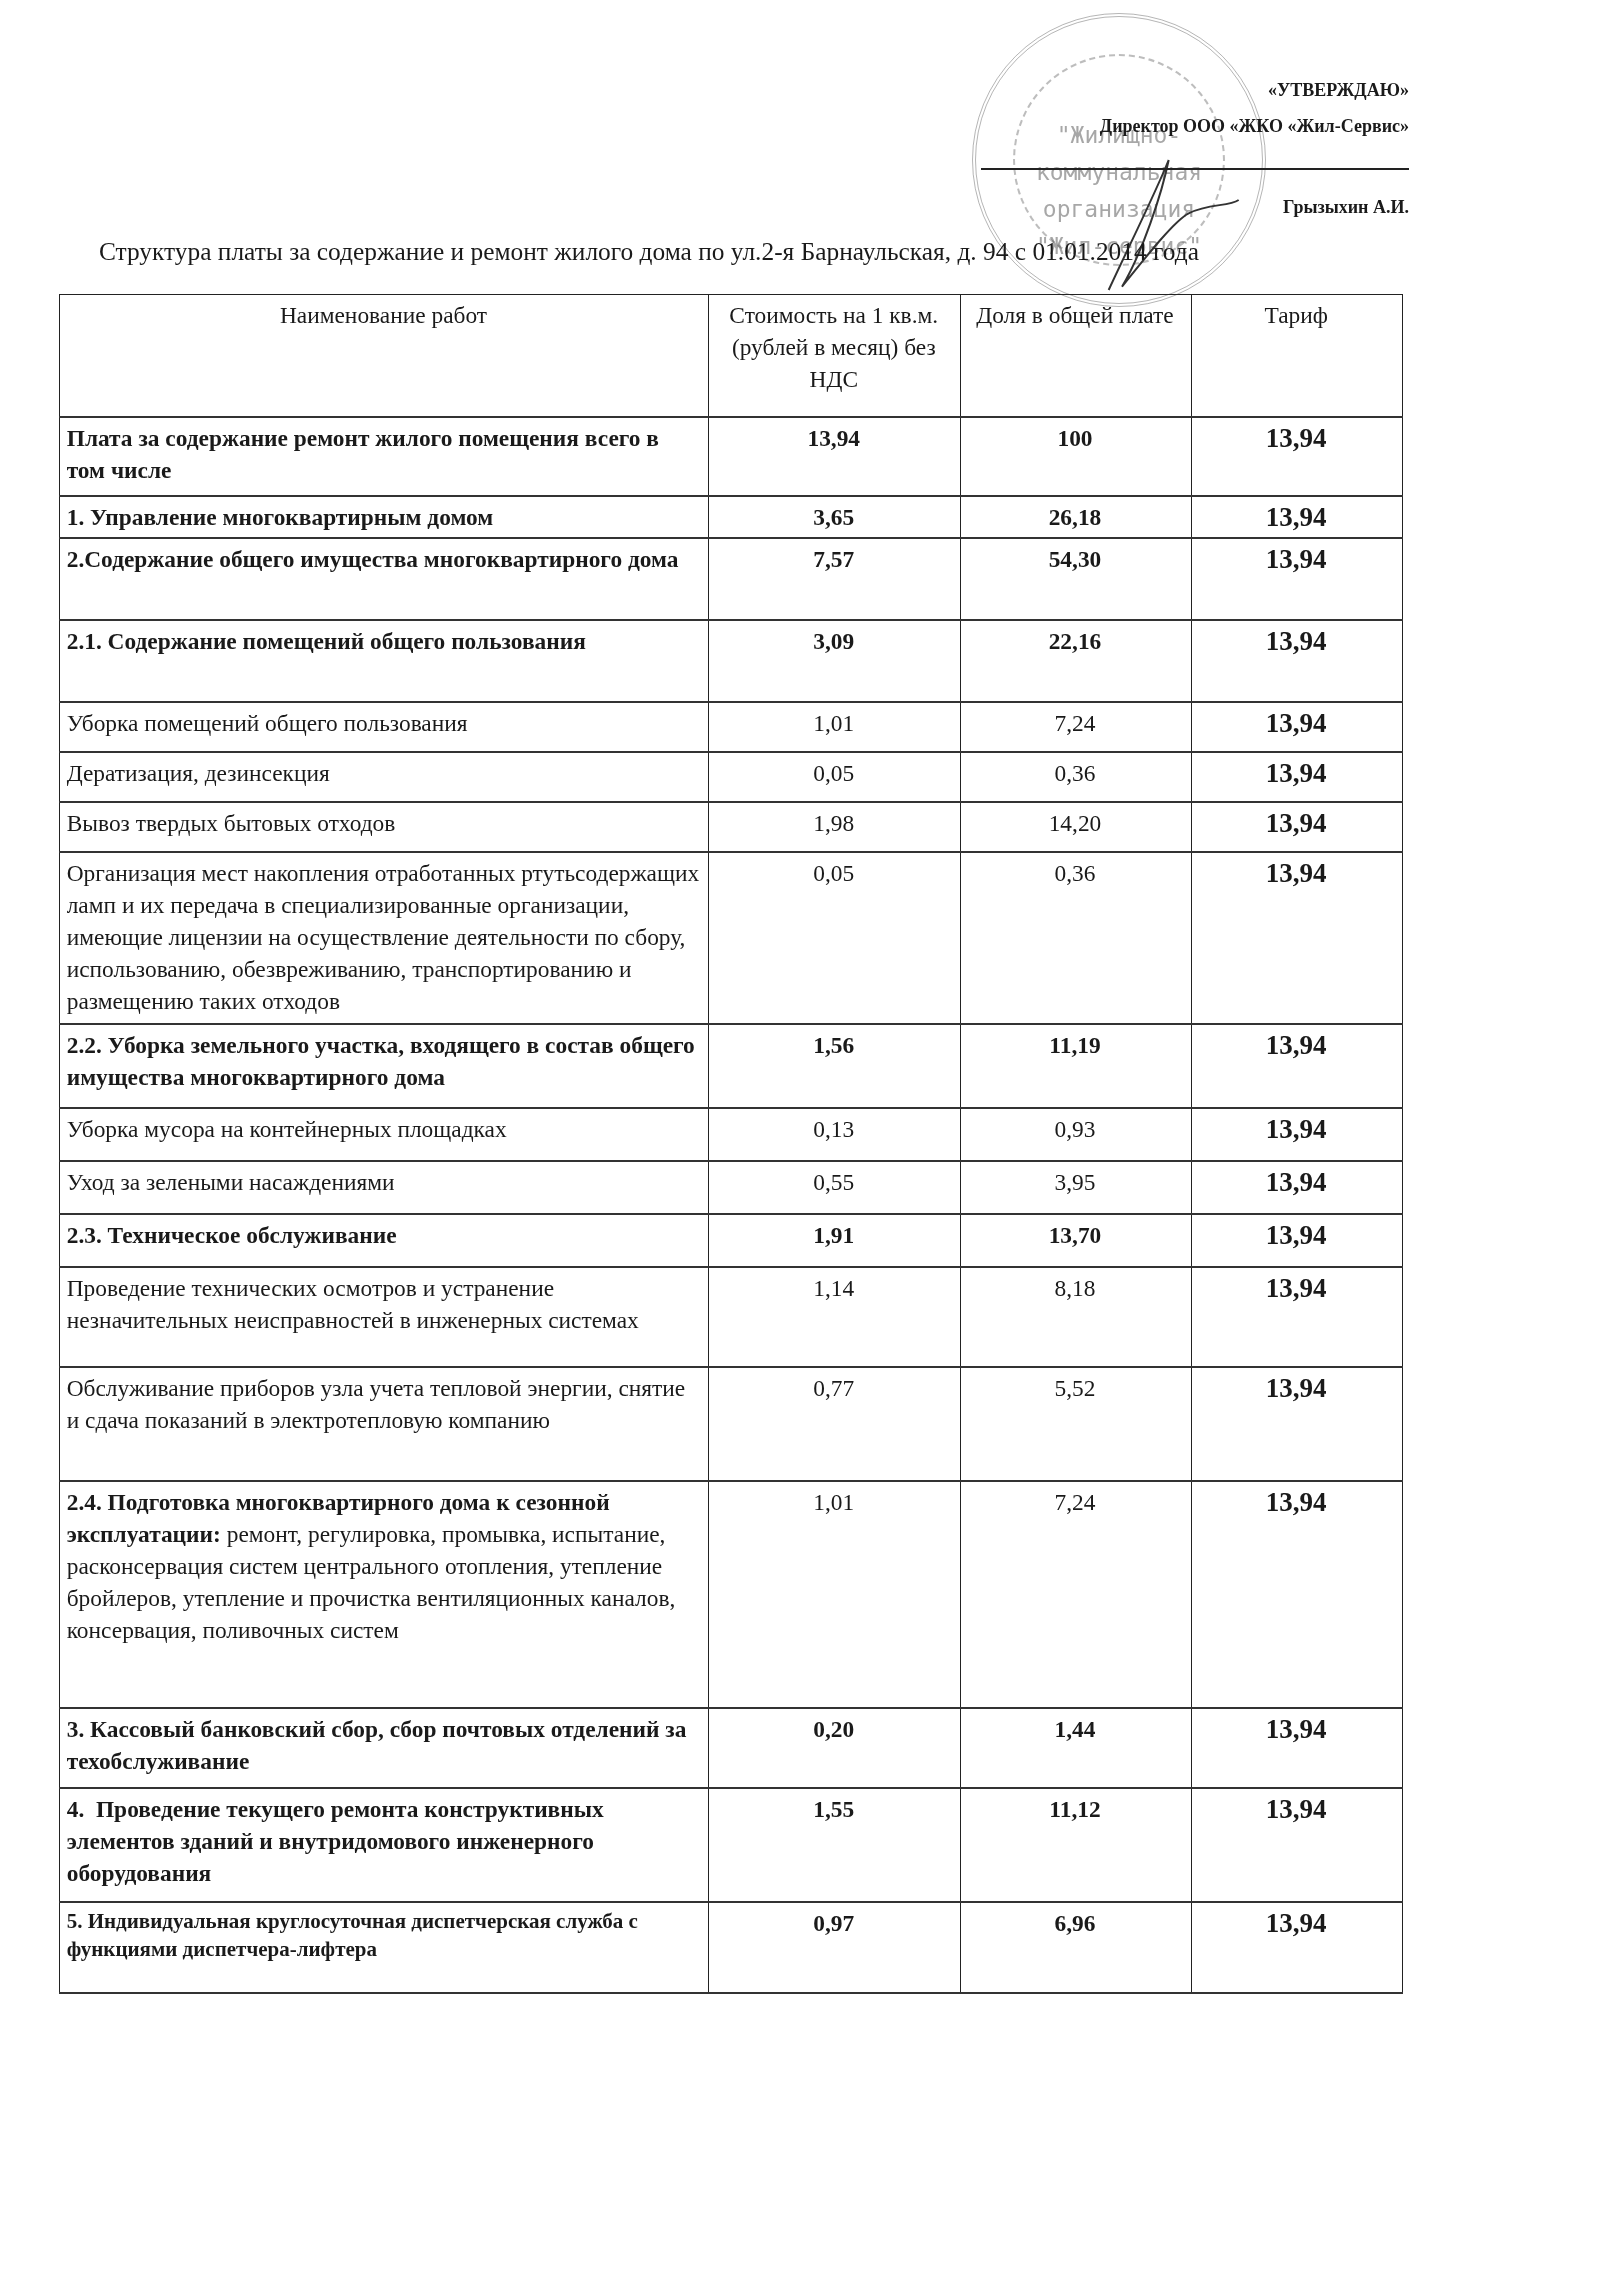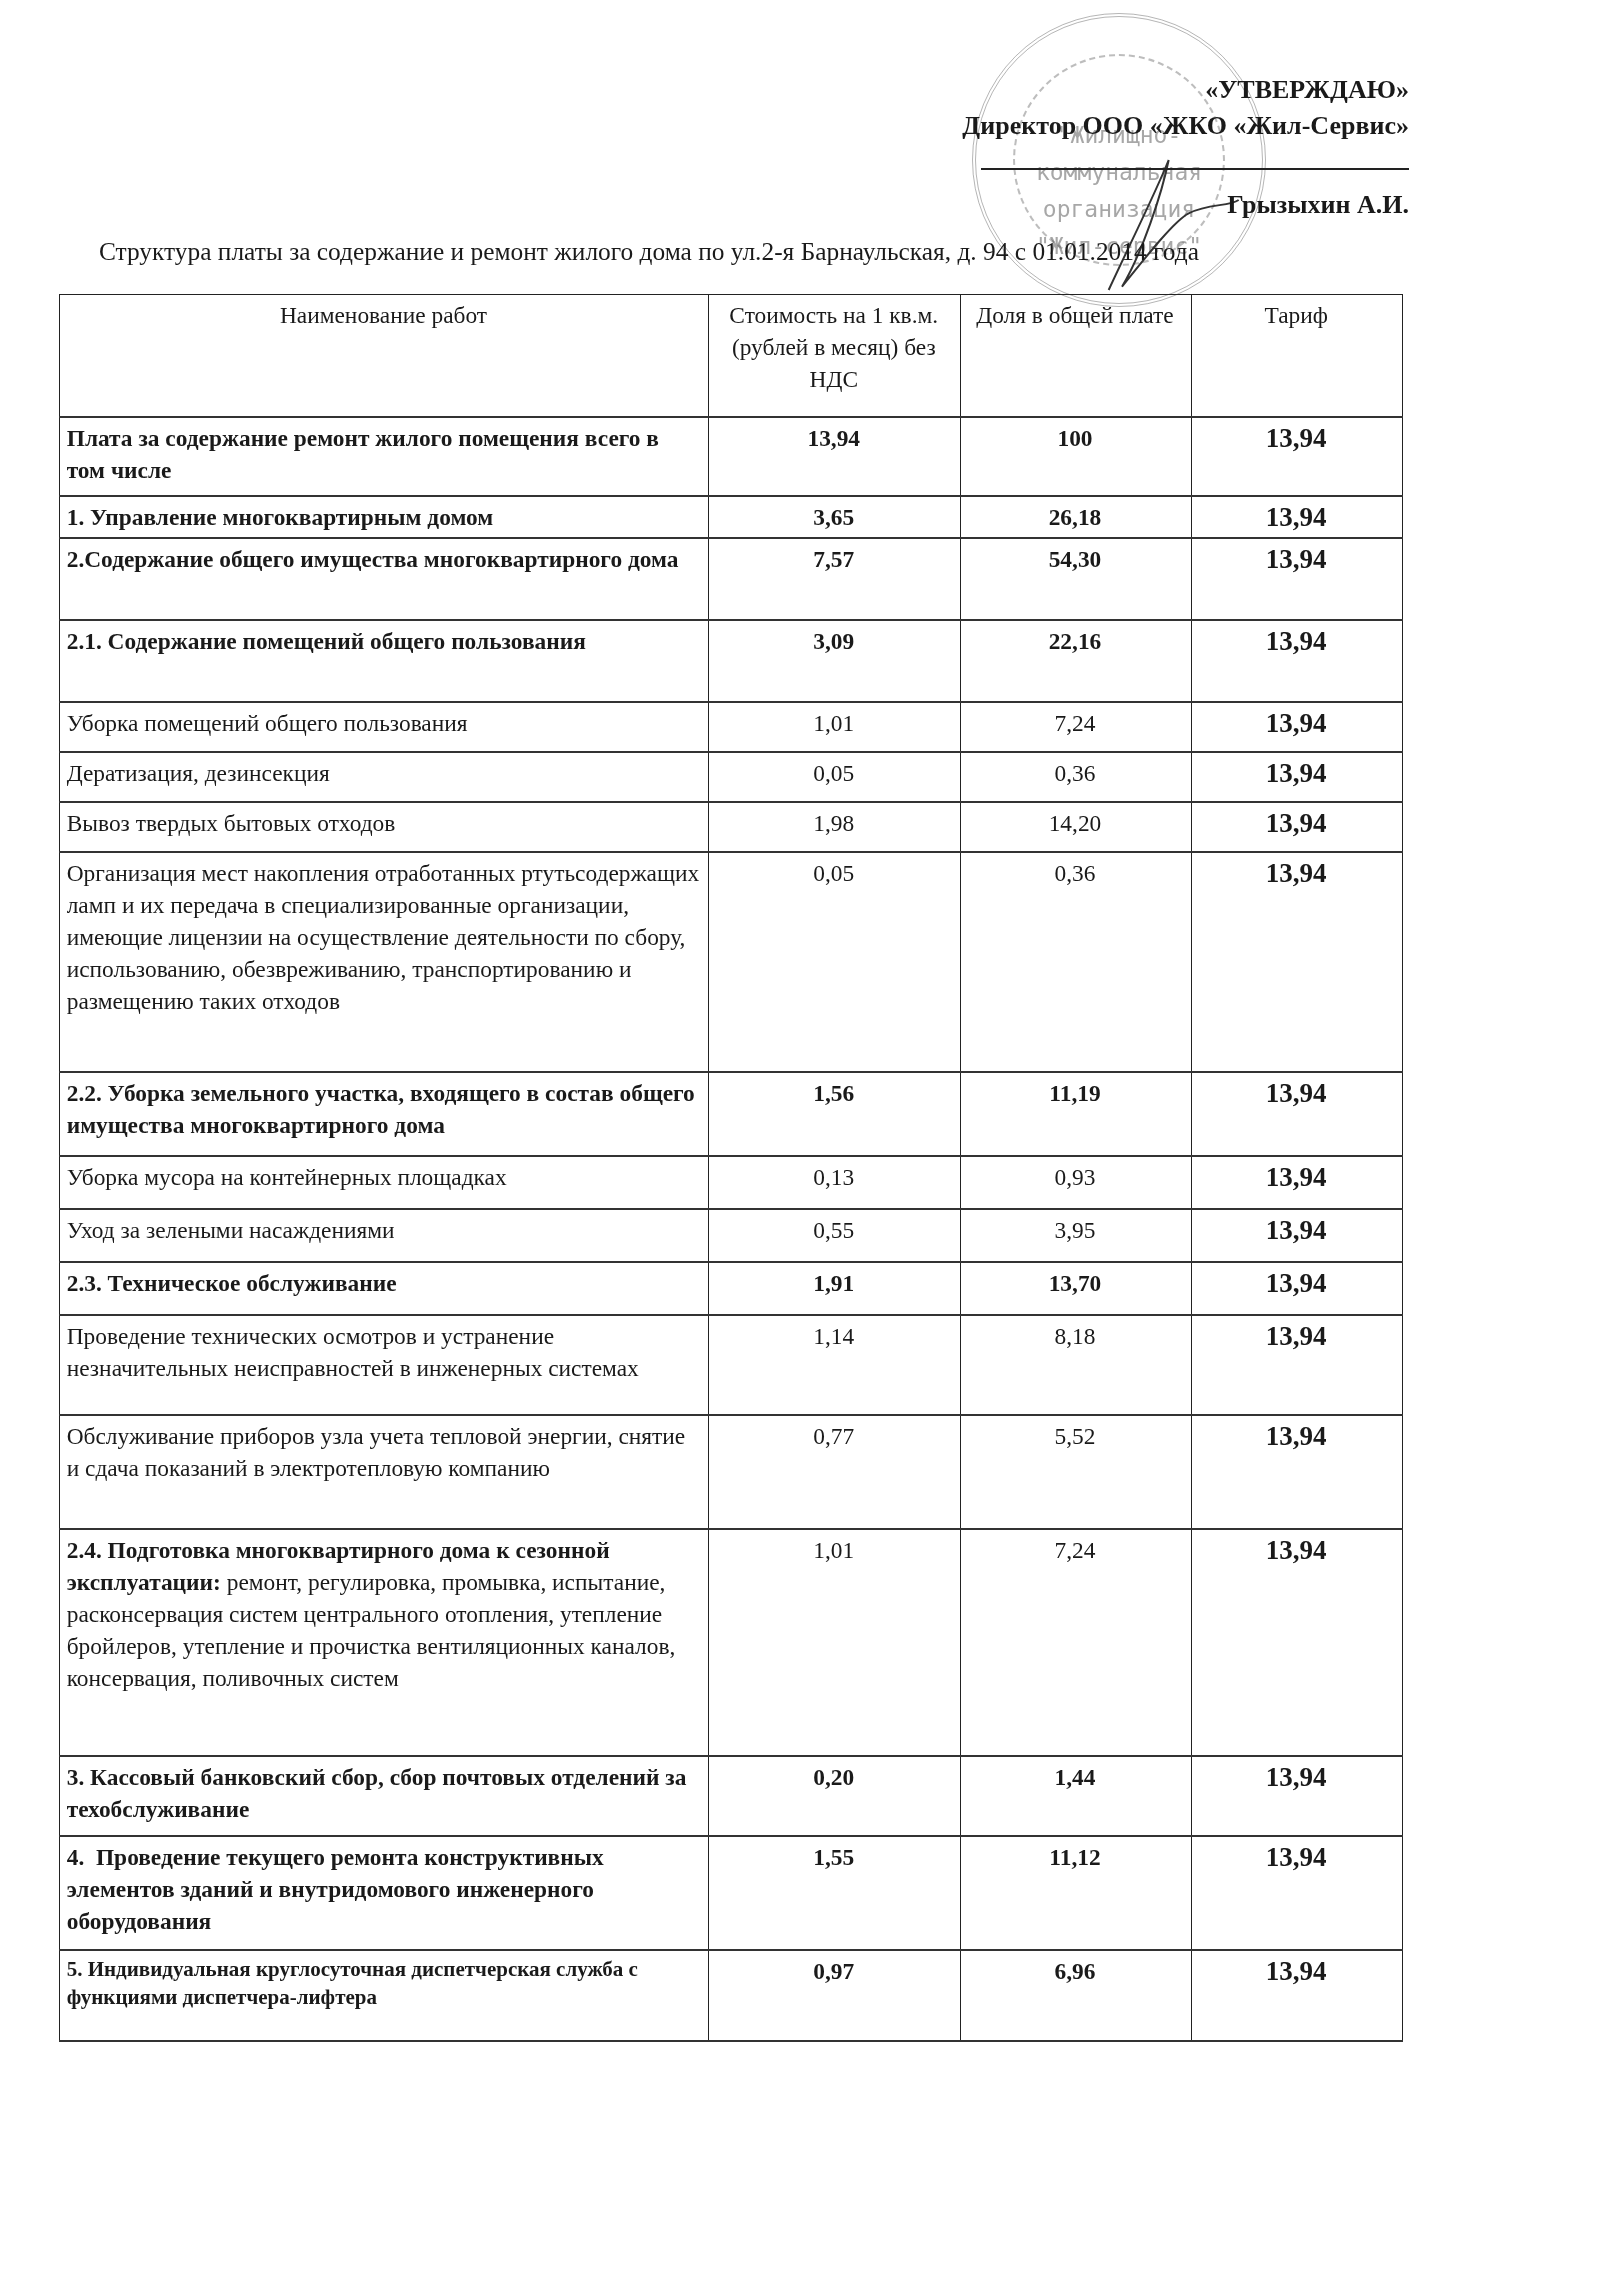--- a/index.html
+++ b/index.html
@@ -2,21 +2,21 @@
 <html style="font-size:10.7px"><head>
 <meta charset="utf-8">
 <style>
   html, body { margin: 0; padding: 0; }
   body {
     width: 1609px; height: 2295px; background: #ffffff; position: relative; overflow: hidden;
     font-family: "Liberation Serif", "DejaVu Serif", serif; color: #1a1a1a;
   }
   .approval {
     position: absolute; right: 200px; top: 72px; text-align: right;
-    font-weight: bold; font-size: 26px; line-height: 36px;
+    font-weight: bold; font-size: 18px; line-height: 36px;
   }
   .approval .sigline {
     display: inline-block; width: 428px; border-bottom: 2px solid #222; height: 20px; margin: 4px 0 6.7px;
   }
   .stamp {
     position: absolute; left: 972px; top: 13.4px; width: 294px; height: 294px; border-radius: 50%;
     border: 4px double rgba(90,90,90,0.45); box-sizing: border-box;
   }
   .stamp .inner {
     position: absolute; left: 37px; top: 37px; right: 37px; bottom: 37px; border-radius: 50%;
@@ -119,21 +119,21 @@
       <td class="num">0,05</td>
       <td class="num">0,36</td>
       <td class="tariff">13,94</td>
     </tr>
     <tr style="height:50px">
       <td class="name">Вывоз твердых бытовых отходов</td>
       <td class="num">1,98</td>
       <td class="num">14,20</td>
       <td class="tariff">13,94</td>
     </tr>
-    <tr style="height:220px">
+    <tr style="height:172px">
       <td class="name">Организация мест накопления отработанных ртутьсодержащих ламп и их передача в специализированные организации, имеющие лицензии на осуществление деятельности по сбору, использованию, обезвреживанию, транспортированию и размещению таких отходов</td>
       <td class="num">0,05</td>
       <td class="num">0,36</td>
       <td class="tariff">13,94</td>
     </tr>
     <tr class="bold" style="height:84px">
       <td class="name">2.2. Уборка земельного участка, входящего в состав общего имущества многоквартирного дома</td>
       <td class="num">1,56</td>
       <td class="num">11,19</td>
       <td class="tariff">13,94</td>

